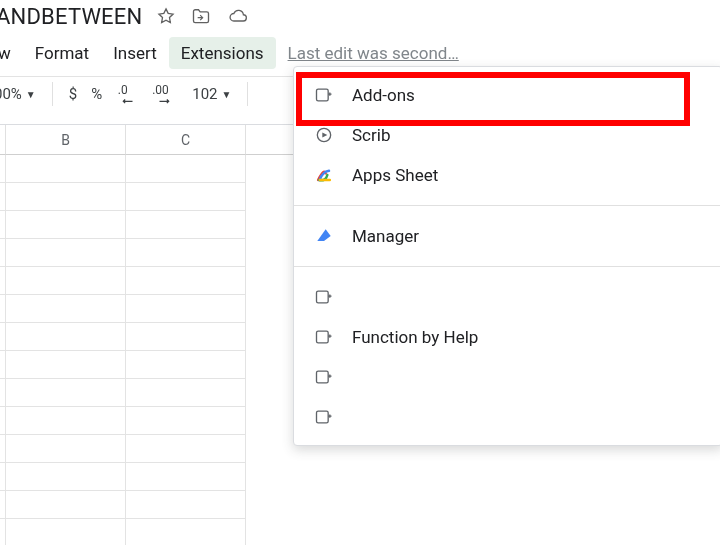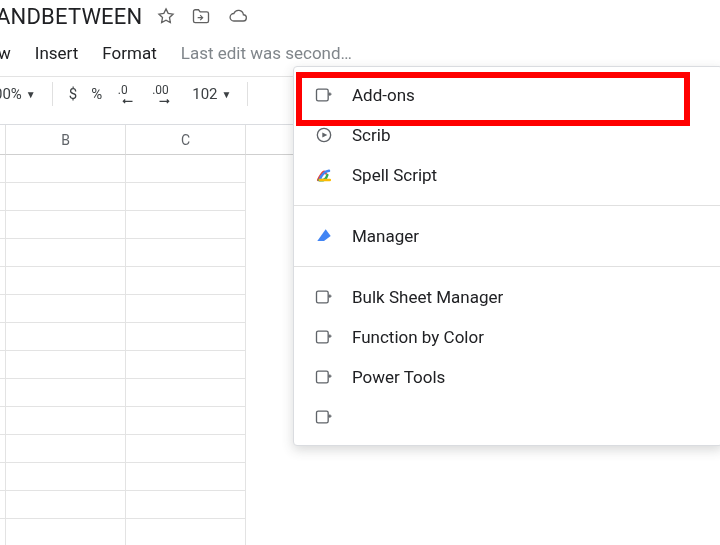--- a/index.html
+++ b/index.html
@@ -27,21 +27,21 @@
     display: flex; align-items: center; height: 34px;
     gap: 0; padding-left: 0; margin-left: -8px;
   }
   .menu-item {
     font-size: 17px; color: #202124;
     padding: 6px 12px; border-radius: 4px; cursor: pointer;
   }
   .menu-item.first { padding-left: 6px; }
   .menu-item.open { background: #e6f0e9; }
   .last-edit {
-    font-size: 17px; color: #80868b; 
+    font-size: 17px; color: #80868b; text-decoration: underline;
     padding-left: 12px; cursor: pointer;
     white-space: nowrap; overflow: hidden; text-overflow: ellipsis;
     max-width: 200px;
   }
 
   .hr1 { position:absolute; left:-10px; top:76px; width:740px; height:1px; background:#e3e3e3; }
 
   
   .toolbar {
     display: flex; align-items: center; height: 48px; gap: 14px;
@@ -115,22 +115,23 @@
   </span>
   <span class="title-icon">
     <svg width="24" height="20" viewBox="0 0 24 24" fill="none" stroke="#616161" stroke-width="1.6">
       <path d="M7 18a4.5 4.5 0 0 1 0-9 6 6 0 0 1 11.5 1.5A3.5 3.5 0 0 1 18 18z"></path>
     </svg>
   </span>
 </div>
 
 <div class="menubar">
   <div class="menu-item first">w</div>
+  <div class="menu-item">Format</div>
   <div class="menu-item">Insert</div>
-  <div class="menu-item">Format</div>
+  <div class="menu-item open">Extensions</div>
   <div class="last-edit">Last edit was second…</div>
 </div>
 
 <div class="hr1"></div>
 
 <div class="toolbar">
   <div class="tool">
     <span>00%</span>
     <span class="caret">▼</span>
   </div>
@@ -259,21 +260,21 @@
   </div>
   <div class="ext-row">
     <span class="ext-icon">
       <svg width="20" height="20" viewBox="0 0 24 24">
         <path d="M5 18 Q12 4 14 10" stroke="#ea4335" stroke-width="3" fill="none" stroke-linecap="round"></path>
         <path d="M6 18 Q14 20 16 12" stroke="#34a853" stroke-width="3" fill="none" stroke-linecap="round"></path>
         <path d="M7 18 Q10 8 18 7" stroke="#4285f4" stroke-width="3" fill="none" stroke-linecap="round"></path>
         <path d="M7 18 H19" stroke="#fbbc04" stroke-width="3" fill="none" stroke-linecap="round"></path>
       </svg>
     </span>
-    <span>Spell Script</span>
+    <span>Apps Sheet</span>
   </div>
 
   <div class="ext-sep"></div>
 
   <div class="ext-row">
     <span class="ext-icon">
       <svg width="20" height="20" viewBox="0 0 24 24">
         <path d="M4 18 L14 4 L20 12 L12 18 Z" fill="#4285f4"></path>
       </svg>
     </span>
@@ -282,39 +283,37 @@
 
   <div class="ext-sep"></div>
 
   <div class="ext-row">
     <span class="ext-icon">
       <svg width="20" height="20" viewBox="0 0 24 24" fill="none" stroke="#5f6368" stroke-width="1.6">
         <rect x="3" y="5" width="14" height="14" rx="2"></rect>
           <path d="M17 11h4M19 9v4"></path>
       </svg>
     </span>
-    <span>Bulk Sheet Manager</span>
   </div>
   <div class="ext-row">
     <span class="ext-icon">
       <svg width="20" height="20" viewBox="0 0 24 24" fill="none" stroke="#5f6368" stroke-width="1.6">
         <rect x="3" y="5" width="14" height="14" rx="2"></rect>
           <path d="M17 11h4M19 9v4"></path>
       </svg>
     </span>
-    <span>Function by Color</span>
+    <span>Function by Help</span>
   </div>
   <div class="ext-row">
     <span class="ext-icon">
       <svg width="20" height="20" viewBox="0 0 24 24" fill="none" stroke="#5f6368" stroke-width="1.6">
         <rect x="3" y="5" width="14" height="14" rx="2"></rect>
           <path d="M17 11h4M19 9v4"></path>
       </svg>
     </span>
-    <span>Power Tools</span>
   </div>
   <div class="ext-row">
     <span class="ext-icon">
       <svg width="20" height="20" viewBox="0 0 24 24" fill="none" stroke="#5f6368" stroke-width="1.6">
         <rect x="3" y="5" width="14" height="14" rx="2"></rect>
           <path d="M17 11h4M19 9v4"></path>
       </svg>
     </span>
   </div>
 </div>

